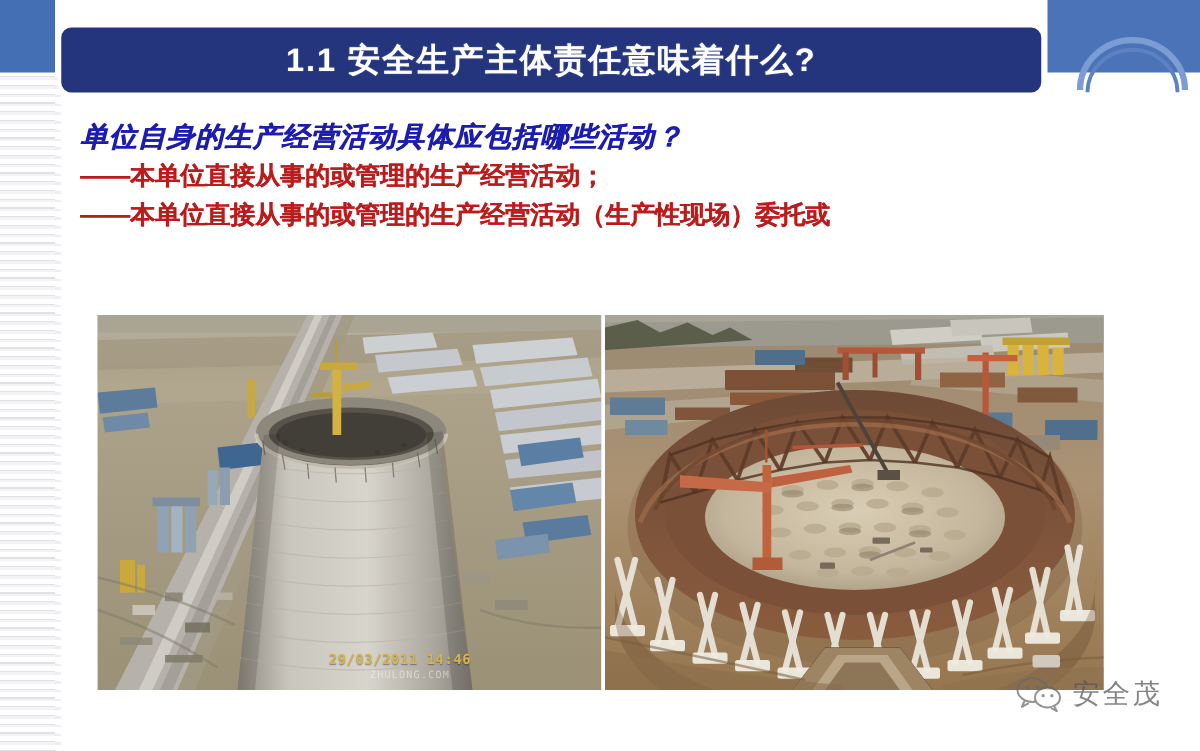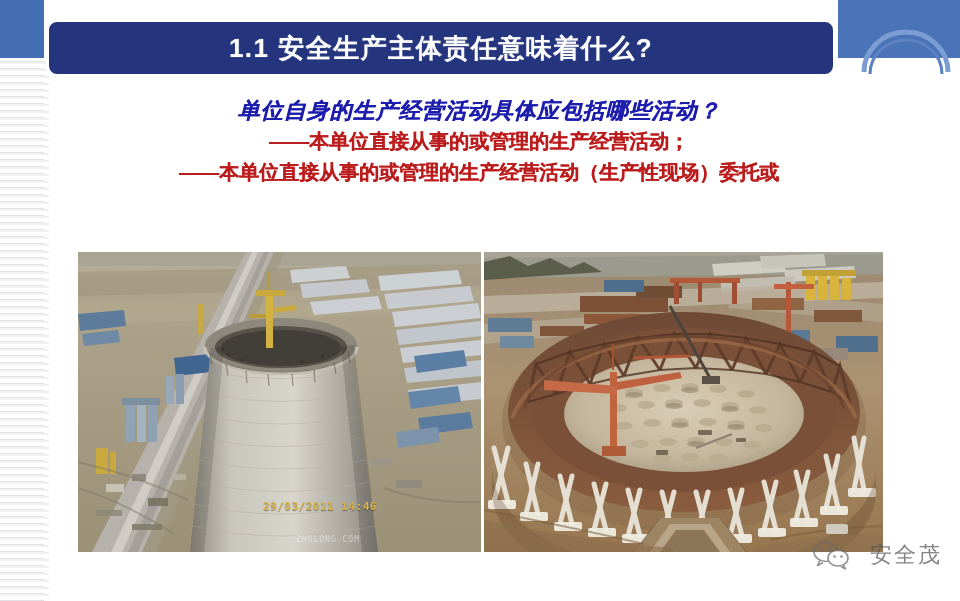--- a/index.html
+++ b/index.html
@@ -94,24 +94,23 @@
     font-size: 26px;
     font-weight: bold;
     letter-spacing: 1.5px;
     white-space: nowrap;
     text-shadow: 0 0 1px rgba(255,255,255,.5);
   }
 
   
   .text-block {
     position: absolute;
-    left: 84px;
+    left: 64px;
     top: 96px;
     width: 790px;
-    text-align: center;
   }
   .line-q {
     color: #1c1cad;
     font-size: 22px;
     font-weight: bold;
     font-style: italic;
     letter-spacing: 1px;
     line-height: 30px;
     white-space: nowrap;
     font-family: "DejaVu Sans", "Liberation Sans", sans-serif;
@@ -136,21 +135,21 @@
     background: #b9b4a8;
   }
   .photo-left  { left: 78px;  top: 252px; width: 403px; height: 300px; }
   .photo-right { left: 484px; top: 252px; width: 399px; height: 300px; }
 
   .photo svg { display: block; width: 100%; height: 100%; }
 
   .cam-stamp {
     position: absolute;
     left: 185px;
-    bottom: 39px;
+    bottom: 18px;
     color: #d8b44a;
     font-family: "DejaVu Sans Mono", "Liberation Mono", monospace;
     font-size: 11px;
     font-weight: bold;
     letter-spacing: 0.5px;
     text-shadow: 0 1px 1px rgba(0,0,0,.4);
     white-space: nowrap;
   }
   .cam-sub {
     position: absolute;
@@ -163,21 +162,21 @@
     white-space: nowrap;
   }
 
   
   .watermark {
     position: absolute;
     left: 812px;
     top: 540px;
     display: flex;
     align-items: center;
-    gap: 18px;
+    gap: 6px;
     opacity: .72;
   }
   .wm-text {
     color: #555555;
     font-size: 22px;
     letter-spacing: 2px;
     font-family: "DejaVu Sans", "Liberation Sans", sans-serif;
   }
 </style>
 </head>

